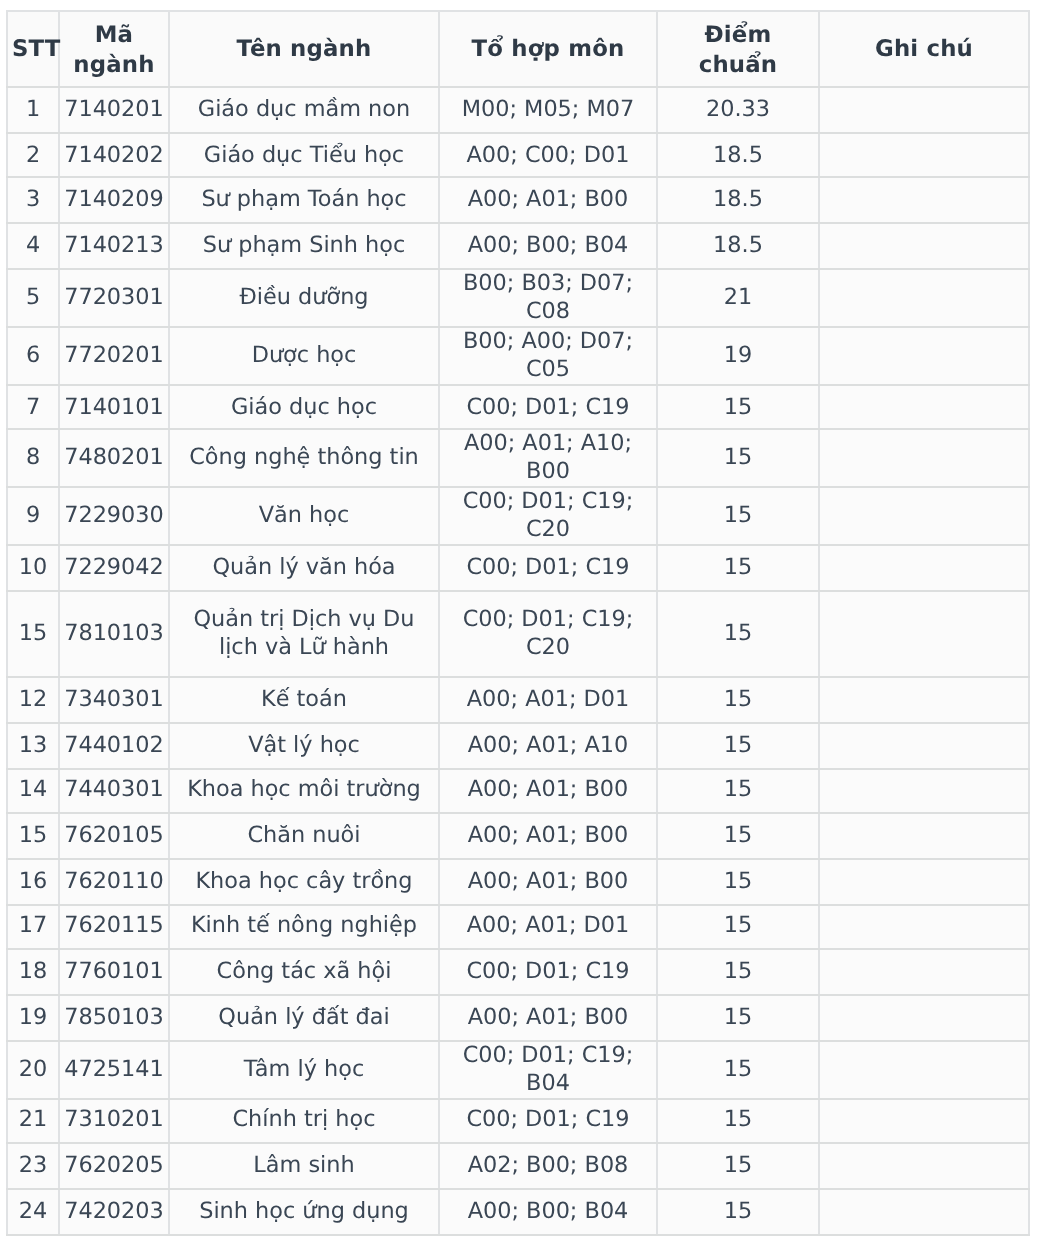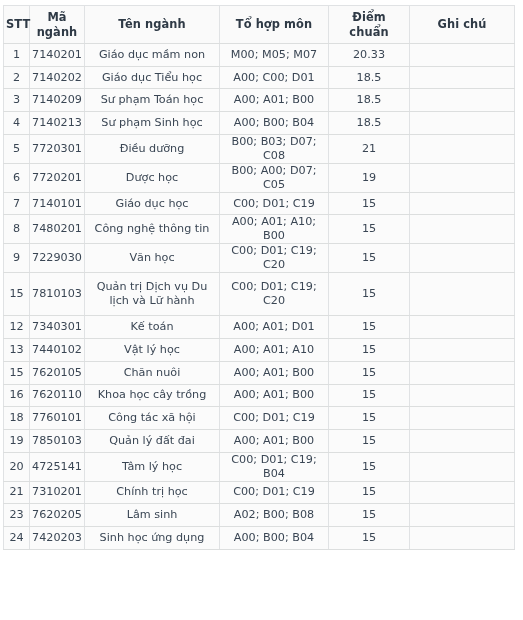--- a/index.html
+++ b/index.html
@@ -165,20 +165,28 @@
           <td class="cell-ghi"></td>
         </tr>
         <tr>
           <td class="cell-stt">9</td>
           <td class="cell-ma">7229030</td>
           <td class="cell-ten">Văn học</td>
           <td class="cell-to">C00; D01; C19; C20</td>
           <td class="cell-diem">15</td>
           <td class="cell-ghi"></td>
         </tr>
+        <tr>
+          <td class="cell-stt">10</td>
+          <td class="cell-ma">7229042</td>
+          <td class="cell-ten">Quản lý văn hóa</td>
+          <td class="cell-to">C00; D01; C19</td>
+          <td class="cell-diem">15</td>
+          <td class="cell-ghi"></td>
+        </tr>
         <tr class="tall-row">
           <td class="cell-stt">15</td>
           <td class="cell-ma">7810103</td>
           <td class="cell-ten">Quản trị Dịch vụ Du lịch và Lữ hành</td>
           <td class="cell-to">C00; D01; C19; C20</td>
           <td class="cell-diem">15</td>
           <td class="cell-ghi"></td>
         </tr>
         <tr>
           <td class="cell-stt">12</td>
@@ -190,32 +198,48 @@
         </tr>
         <tr>
           <td class="cell-stt">13</td>
           <td class="cell-ma">7440102</td>
           <td class="cell-ten">Vật lý học</td>
           <td class="cell-to">A00; A01; A10</td>
           <td class="cell-diem">15</td>
           <td class="cell-ghi"></td>
         </tr>
         <tr>
+          <td class="cell-stt">14</td>
+          <td class="cell-ma">7440301</td>
+          <td class="cell-ten">Khoa học môi trường</td>
+          <td class="cell-to">A00; A01; B00</td>
+          <td class="cell-diem">15</td>
+          <td class="cell-ghi"></td>
+        </tr>
+        <tr>
           <td class="cell-stt">15</td>
           <td class="cell-ma">7620105</td>
           <td class="cell-ten">Chăn nuôi</td>
           <td class="cell-to">A00; A01; B00</td>
           <td class="cell-diem">15</td>
           <td class="cell-ghi"></td>
         </tr>
         <tr>
           <td class="cell-stt">16</td>
           <td class="cell-ma">7620110</td>
           <td class="cell-ten">Khoa học cây trồng</td>
           <td class="cell-to">A00; A01; B00</td>
+          <td class="cell-diem">15</td>
+          <td class="cell-ghi"></td>
+        </tr>
+        <tr>
+          <td class="cell-stt">17</td>
+          <td class="cell-ma">7620115</td>
+          <td class="cell-ten">Kinh tế nông nghiệp</td>
+          <td class="cell-to">A00; A01; D01</td>
           <td class="cell-diem">15</td>
           <td class="cell-ghi"></td>
         </tr>
         <tr>
           <td class="cell-stt">18</td>
           <td class="cell-ma">7760101</td>
           <td class="cell-ten">Công tác xã hội</td>
           <td class="cell-to">C00; D01; C19</td>
           <td class="cell-diem">15</td>
           <td class="cell-ghi"></td>

